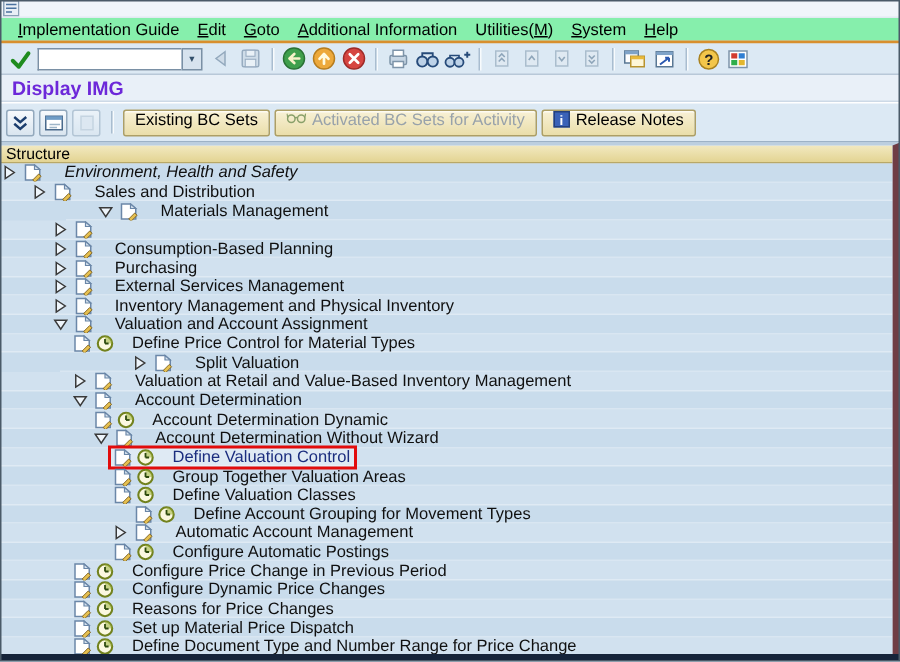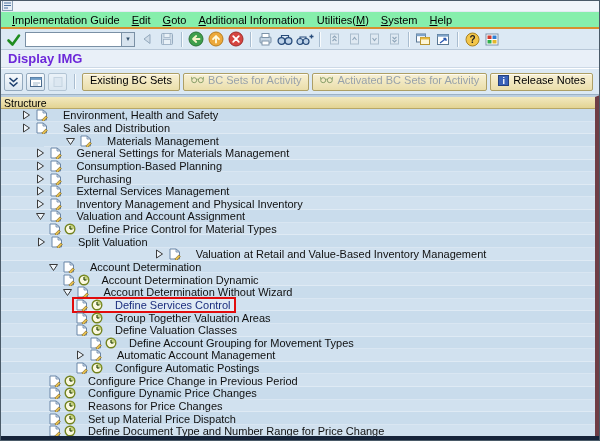--- a/index.html
+++ b/index.html
@@ -224,40 +224,32 @@
     <span class="tb-sep"></span>
   <button class="sap-btn">
         <span class="btn-label">Existing BC Sets</span>
       </button>
       <button class="sap-btn disabled">
         <span class="btn-ic"><svg width="13" height="9">
             <circle cx="3.2" cy="5.2" r="2.5" fill="none" stroke="#8aa06a" stroke-width="1"></circle>
             <circle cx="9.8" cy="5.2" r="2.5" fill="none" stroke="#8aa06a" stroke-width="1"></circle>
             <path d="M5.7 4.8 q0.8 -1.1 1.6 0 M0.9 4.4 L0.2 1.8 M12.1 4.4 L12.8 1.8" fill="none" stroke="#8aa06a" stroke-width="0.9"></path>
           </svg></span>
-        <span class="btn-label">BC Sets for Activity</span>
-      </button>
-      <button class="sap-btn disabled">
-        <span class="btn-ic"><svg width="13" height="9">
-            <circle cx="3.2" cy="5.2" r="2.5" fill="none" stroke="#8aa06a" stroke-width="1"></circle>
-            <circle cx="9.8" cy="5.2" r="2.5" fill="none" stroke="#8aa06a" stroke-width="1"></circle>
-            <path d="M5.7 4.8 q0.8 -1.1 1.6 0 M0.9 4.4 L0.2 1.8 M12.1 4.4 L12.8 1.8" fill="none" stroke="#8aa06a" stroke-width="0.9"></path>
-          </svg></span>
         <span class="btn-label">Activated BC Sets for Activity</span>
       </button>
       <button class="sap-btn">
         <span class="btn-ic"><span class="info-badge">i</span></span>
         <span class="btn-label">Release Notes</span>
       </button>
     </div>
 
   <div class="main">
     <div class="structure-header">Structure</div>
     <div class="tree" id="tree">
-        <div class="tree-row" style="padding-left: 20px;">
+        <div class="tree-row" style=" font-style: italic;">
           <span class="row-content">
             <span class="ic arrow">
               <svg width="11" height="10">
                 <path d="M2.5 1 L8.5 5 L2.5 9 Z" fill="#eef5fb" stroke="#3a3a3a" stroke-width="1"></path>
               </svg>
             </span>
             <span class="ic doc">
               <svg width="14" height="12">
                 <path d="M2 1 h6 l3.5 3 v7 h-9.5 z" fill="#ffffff" stroke="#6b87a8" stroke-width="1"></path>
                 <path d="M8 1 l3.5 3 h-3.5 z" fill="#d7e3ef" stroke="#6b87a8" stroke-width="0.8"></path>
@@ -308,21 +300,20 @@
                 <path d="M2.5 1 L8.5 5 L2.5 9 Z" fill="#eef5fb" stroke="#3a3a3a" stroke-width="1"></path>
               </svg>
             </span>
             <span class="ic doc">
               <svg width="14" height="12">
                 <path d="M2 1 h6 l3.5 3 v7 h-9.5 z" fill="#ffffff" stroke="#6b87a8" stroke-width="1"></path>
                 <path d="M8 1 l3.5 3 h-3.5 z" fill="#d7e3ef" stroke="#6b87a8" stroke-width="0.8"></path>
                 <path d="M6.8 11 l4 -4 1.6 1.5 -4 4 z" fill="#e6c050" stroke="#7a5c18" stroke-width="0.6"></path>
               </svg>
             </span>
-            <span class="tree-label folder">General Settings for Materials Management</span>
           </span>
         </div>
         <div class="tree-row" style="padding-left: 33.5px;">
           <span class="row-content">
             <span class="ic arrow">
               <svg width="11" height="10">
                 <path d="M2.5 1 L8.5 5 L2.5 9 Z" fill="#eef5fb" stroke="#3a3a3a" stroke-width="1"></path>
               </svg>
             </span>
             <span class="ic doc">
@@ -416,38 +407,38 @@
               <svg width="12" height="12">
                 <circle cx="6" cy="6" r="4.8" fill="#fbf8e0" stroke="#72821e" stroke-width="1.4"></circle>
                 <path d="M6 1.2 A4.8 4.8 0 0 1 10.8 6 L6 6 Z" fill="#9db23c" opacity="0.55"></path>
                 <path d="M6 6 V3" stroke="#2e4a0e" stroke-width="1.2"></path>
                 <path d="M6 6 H8.4" stroke="#2e4a0e" stroke-width="1.2"></path>
               </svg>
             </span>
             <span class="tree-label">Define Price Control for Material Types</span>
           </span>
         </div>
-        <div class="tree-row" style="padding-left: 35px;">
+        <div class="tree-row" style="padding-left: 47px; margin-left: 40px;">
           <span class="row-content">
             <span class="ic arrow">
               <svg width="11" height="10">
                 <path d="M2.5 1 L8.5 5 L2.5 9 Z" fill="#eef5fb" stroke="#3a3a3a" stroke-width="1"></path>
               </svg>
             </span>
             <span class="ic doc">
               <svg width="14" height="12">
                 <path d="M2 1 h6 l3.5 3 v7 h-9.5 z" fill="#ffffff" stroke="#6b87a8" stroke-width="1"></path>
                 <path d="M8 1 l3.5 3 h-3.5 z" fill="#d7e3ef" stroke="#6b87a8" stroke-width="0.8"></path>
                 <path d="M6.8 11 l4 -4 1.6 1.5 -4 4 z" fill="#e6c050" stroke="#7a5c18" stroke-width="0.6"></path>
               </svg>
             </span>
             <span class="tree-label folder">Split Valuation</span>
           </span>
         </div>
-        <div class="tree-row alt" style="padding-left: 47px; justify-content: center;">
+        <div class="tree-row alt" style="padding-left: 47px;">
           <span class="row-content">
             <span class="ic arrow">
               <svg width="11" height="10">
                 <path d="M2.5 1 L8.5 5 L2.5 9 Z" fill="#eef5fb" stroke="#3a3a3a" stroke-width="1"></path>
               </svg>
             </span>
             <span class="ic doc">
               <svg width="14" height="12">
                 <path d="M2 1 h6 l3.5 3 v7 h-9.5 z" fill="#ffffff" stroke="#6b87a8" stroke-width="1"></path>
                 <path d="M8 1 l3.5 3 h-3.5 z" fill="#d7e3ef" stroke="#6b87a8" stroke-width="0.8"></path>
@@ -521,21 +512,21 @@
               </svg>
             </span>
             <span class="ic clock">
               <svg width="12" height="12">
                 <circle cx="6" cy="6" r="4.8" fill="#fbf8e0" stroke="#72821e" stroke-width="1.4"></circle>
                 <path d="M6 1.2 A4.8 4.8 0 0 1 10.8 6 L6 6 Z" fill="#9db23c" opacity="0.55"></path>
                 <path d="M6 6 V3" stroke="#2e4a0e" stroke-width="1.2"></path>
                 <path d="M6 6 H8.4" stroke="#2e4a0e" stroke-width="1.2"></path>
               </svg>
             </span>
-            <span class="tree-label">Define Services Control</span>
+            <span class="tree-label">Define Valuation Control</span>
           </span>
         </div>
         <div class="tree-row" style="padding-left: 74px;">
           <span class="row-content">
             <span class="ic doc">
               <svg width="14" height="12">
                 <path d="M2 1 h6 l3.5 3 v7 h-9.5 z" fill="#ffffff" stroke="#6b87a8" stroke-width="1"></path>
                 <path d="M8 1 l3.5 3 h-3.5 z" fill="#d7e3ef" stroke="#6b87a8" stroke-width="0.8"></path>
                 <path d="M6.8 11 l4 -4 1.6 1.5 -4 4 z" fill="#e6c050" stroke="#7a5c18" stroke-width="0.6"></path>
               </svg>

